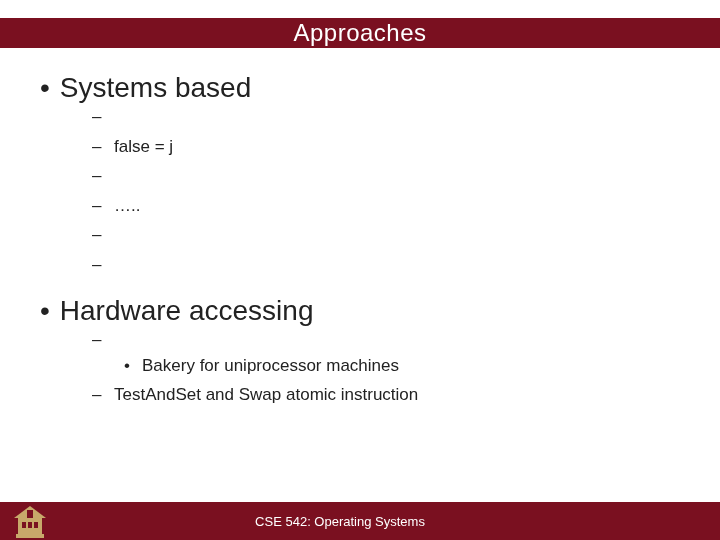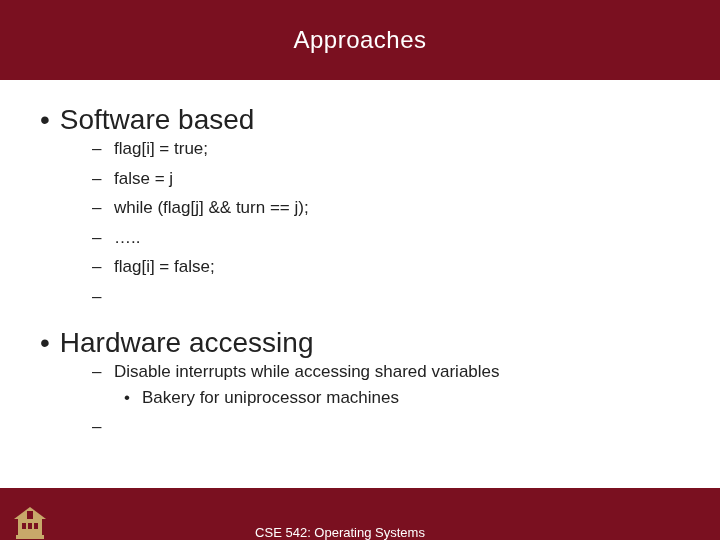--- a/index.html
+++ b/index.html
@@ -17,24 +17,25 @@
       height: 540px;
       background: #ffffff;
       display: flex;
       flex-direction: column;
     }
 
     .header {
       background: #7a1020;
       color: #ffffff;
       text-align: center;
-      padding: 26px 20px;
+      padding: 1px 20px;
       font-size: 24px;
       font-weight: normal;
       letter-spacing: 0.5px;
+      margin-top: 18px;
     }
 
     .content {
       flex: 1;
       padding: 24px 40px 10px 40px;
       display: flex;
       flex-direction: column;
       gap: 18px;
     }
 
@@ -87,23 +88,23 @@
       gap: 8px;
       line-height: 1.5;
     }
 
     .nested-bullet {
       min-width: 10px;
     }
 
     .footer {
       background: #7a1020;
-      height: 52px;
-      display: flex;
-      align-items: flex-end;
+      height: 38px;
+      display: flex;
+      align-items: center;
       justify-content: space-between;
       padding: 0 10px;
     }
 
     .footer-logo {
       width: 40px;
       height: 36px;
       display: flex;
       align-items: center;
       justify-content: center;
@@ -132,69 +133,66 @@
 
   <div class="header">
     <span>Approaches</span>
   </div>
 
   <div class="content">
 
     <div>
       <div class="section-title">
         <span class="bullet-dot">•</span>
-        <span>Software based</span>
+        <span>Systems based</span>
       </div>
       <div class="sub-list">
         <div class="sub-item">
           <span class="dash">–</span>
-          <span>flag[i] = true;</span>
         </div>
         <div class="sub-item">
           <span class="dash">–</span>
           <span>false = j</span>
         </div>
         <div class="sub-item">
           <span class="dash">–</span>
-          <span>while (flag[j] &amp;&amp; turn == j);</span>
         </div>
         <div class="sub-item">
           <span class="dash">–</span>
           <span>…..</span>
         </div>
         <div class="sub-item">
           <span class="dash">–</span>
-          <span>flag[i] = false;</span>
         </div>
         <div class="sub-item">
           <span class="dash">–</span>
         </div>
       </div>
     </div>
 
     <div>
       <div class="section-title">
         <span class="bullet-dot">•</span>
         <span>Hardware accessing</span>
       </div>
       <div class="sub-list">
         <div>
           <div class="sub-item">
             <span class="dash">–</span>
-            <span>Disable interrupts while accessing shared variables</span>
           </div>
           <div class="nested-list">
             <div class="nested-item">
               <span class="nested-bullet">•</span>
               <span>Bakery for uniprocessor machines</span>
             </div>
           </div>
         </div>
         <div class="sub-item">
           <span class="dash">–</span>
+          <span>TestAndSet and Swap atomic instruction</span>
         </div>
       </div>
     </div>
 
   </div>
 
   <div class="footer">
     <div class="footer-logo">
 
       <svg viewBox="0 0 36 34" xmlns="http://www.w3.org/2000/svg">

